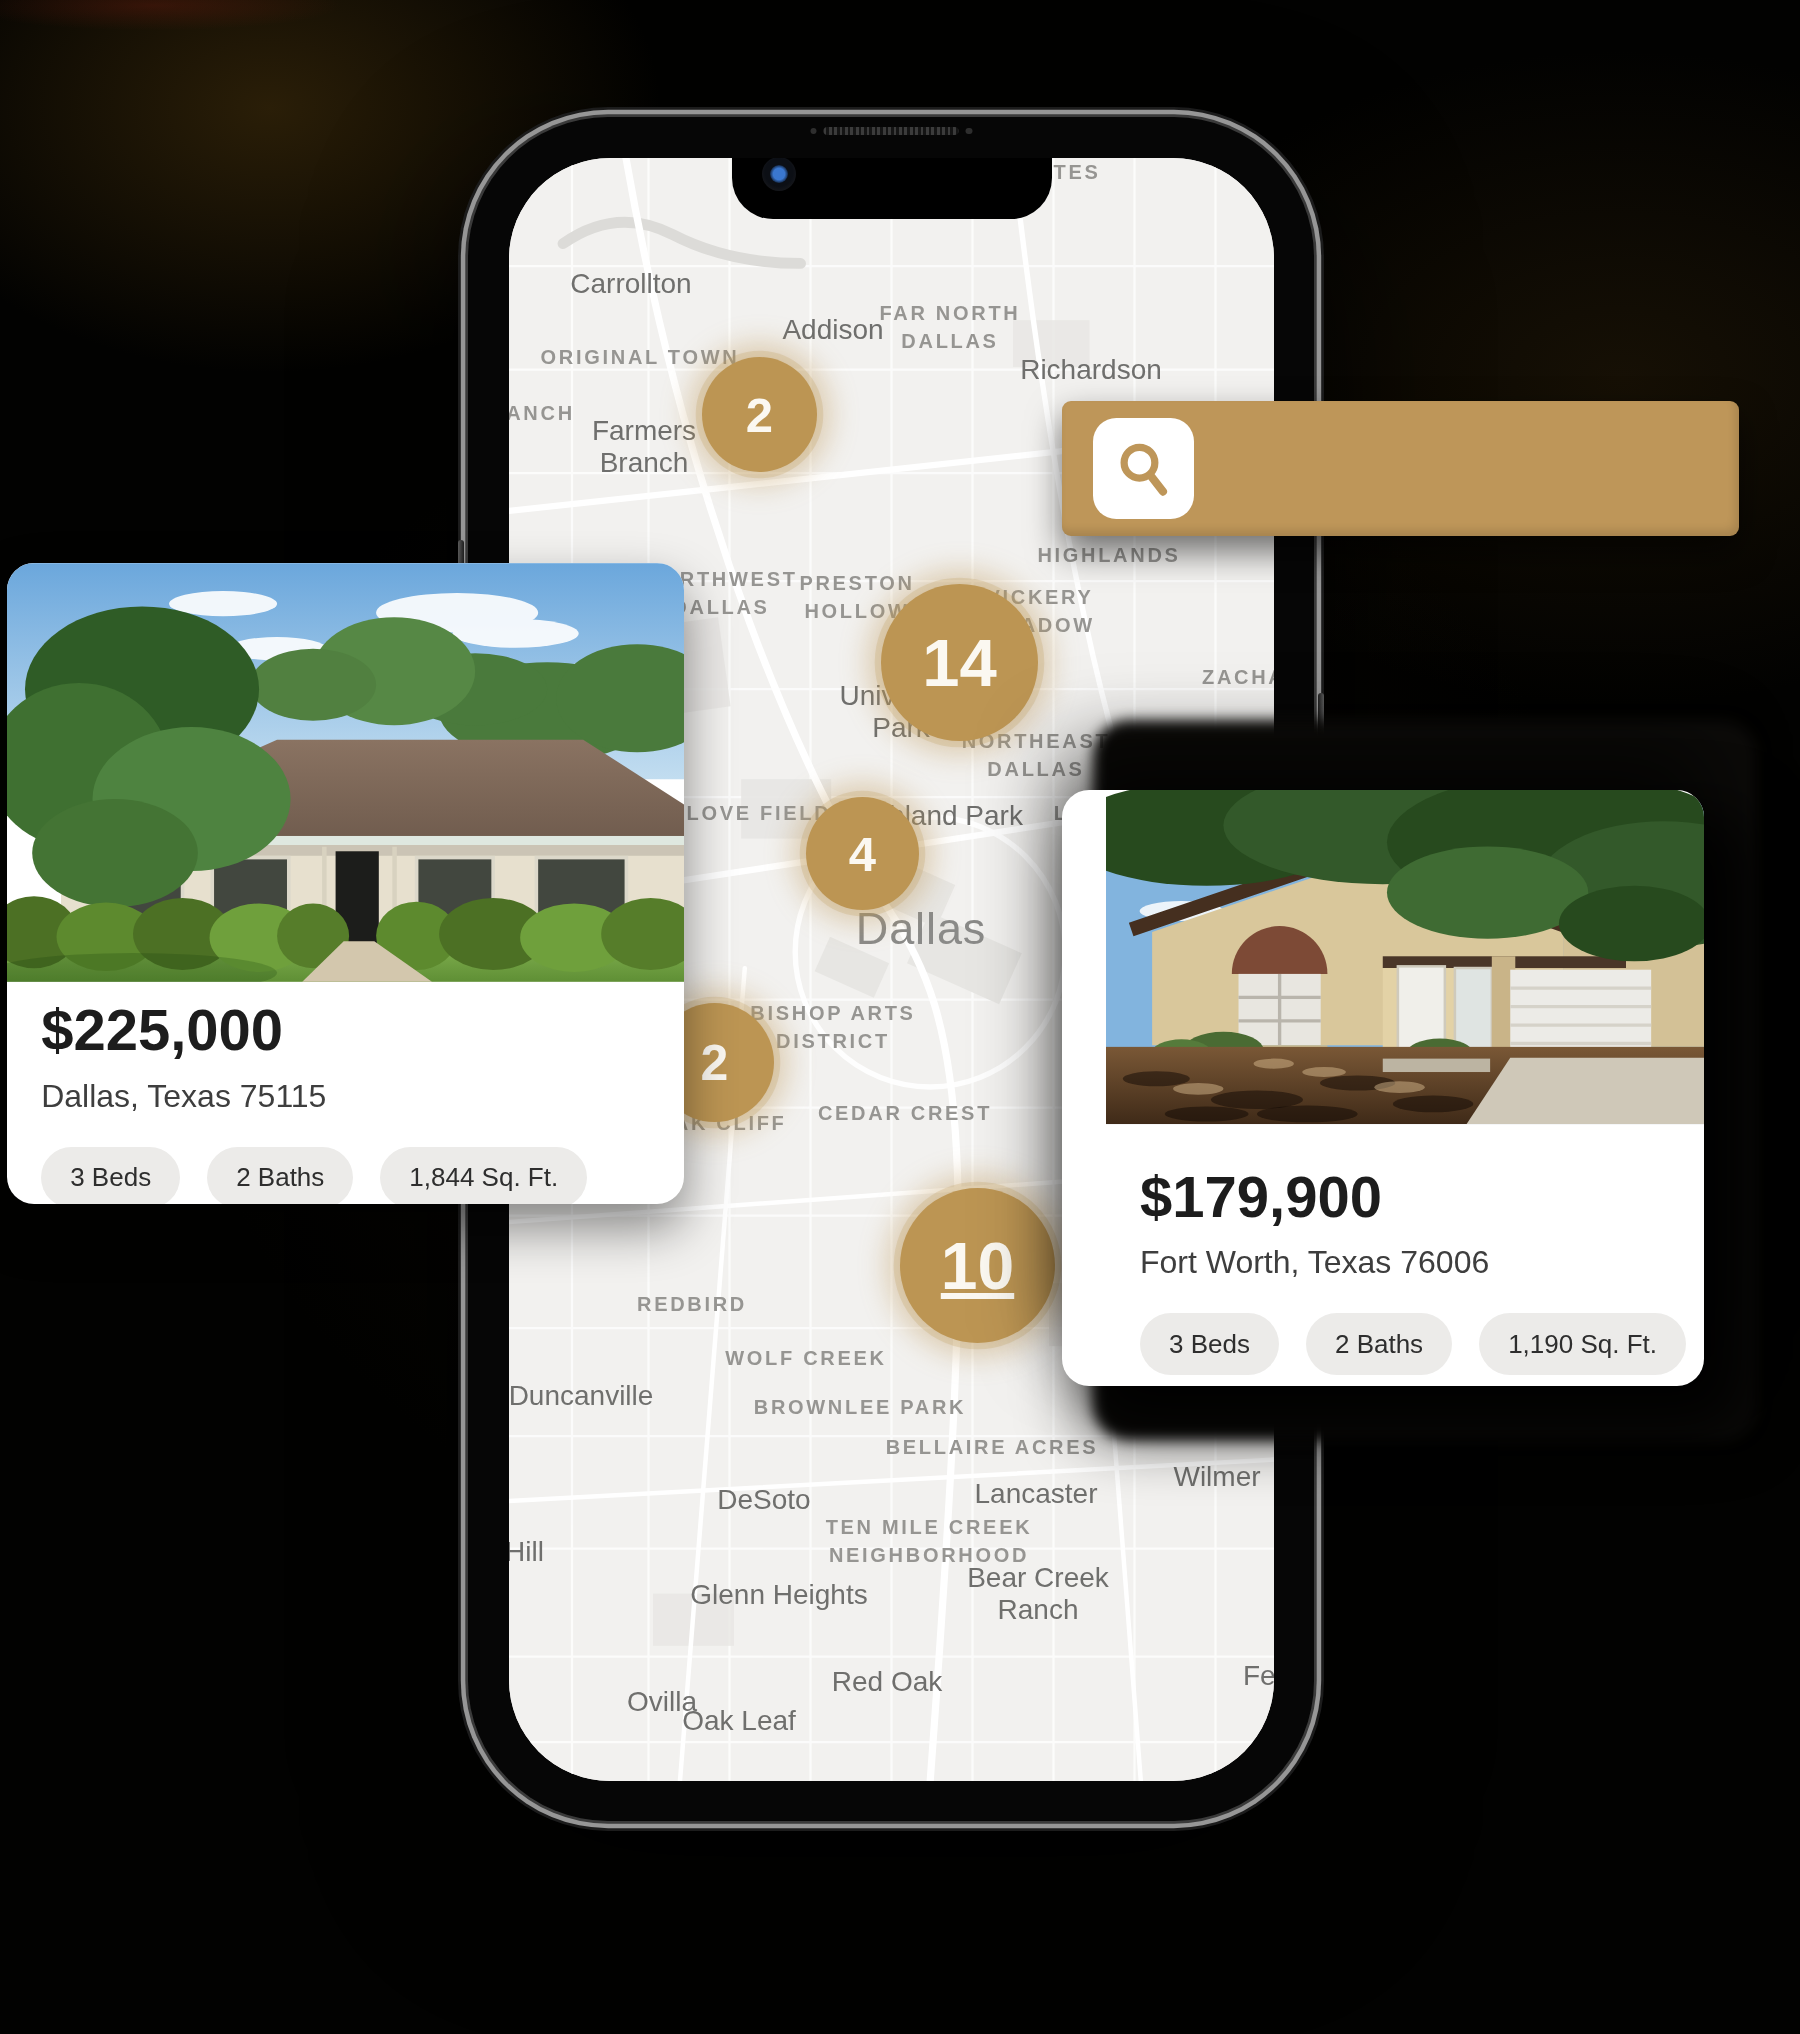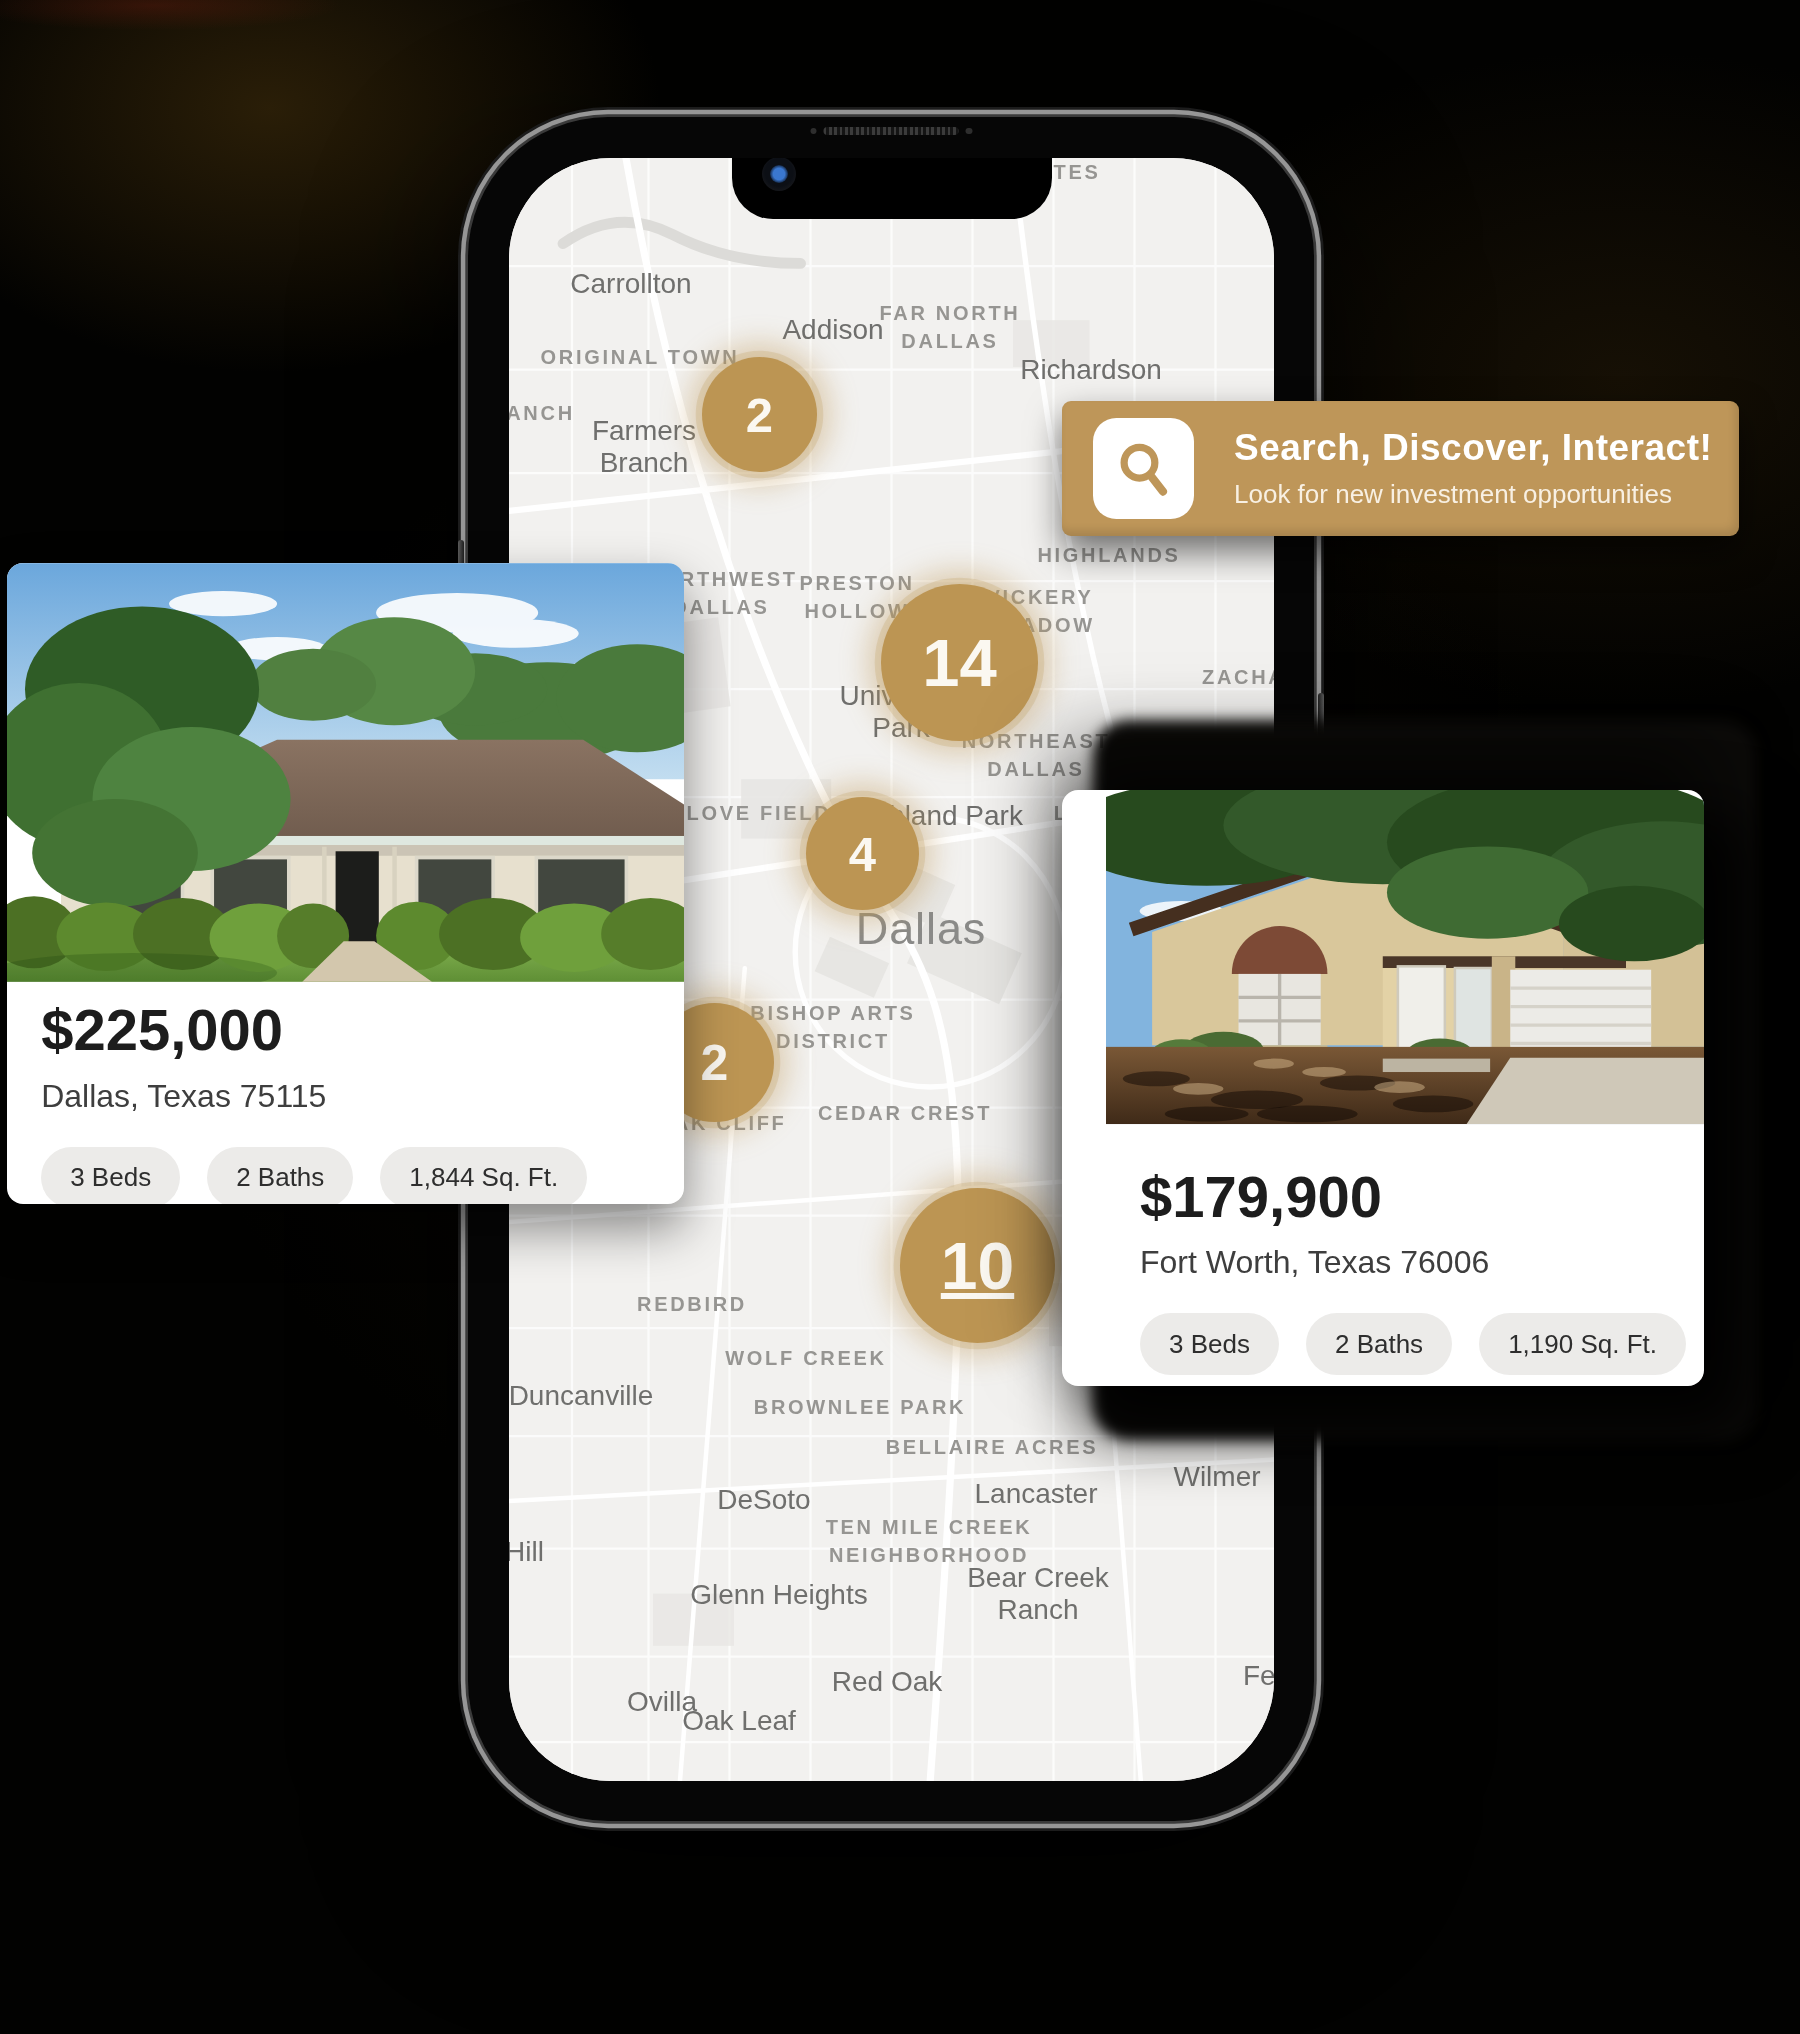--- a/index.html
+++ b/index.html
@@ -65,21 +65,21 @@
   .map-label.city{font-size:28px;font-weight:400;color:#6F6F6D;line-height:1.15;}
   .map-label.big{font-size:45px;font-weight:400;color:#8A8A88;letter-spacing:0.9px;}
   .map-label.align-left{transform:translate(0,-50%);text-align:left;}
   .marker{
     position:absolute;border-radius:50%;background:#BC9553;color:#FBF8F1;font-weight:700;
     display:flex;align-items:center;justify-content:center;
     box-shadow:0 0 0 6.3px rgba(188,149,83,.22),0 0 27px 14.4px rgba(188,149,83,.38);
   }
 
   
-  .card{position:absolute;background:#fff;border-radius:16px;overflow:hidden;}
+  .card{position:absolute;background:#fff;border-radius:27px;overflow:hidden;}
   .card-left{left:7.2px;top:563px;width:677px;height:641px;z-index:40;box-shadow:0 23.4px 50px rgba(0,0,0,.45);}
   .card-right{left:1062px;top:790px;width:642px;height:596px;z-index:50;
     box-shadow:31px 34px 63px 10.8px rgba(0,0,0,.92),0 -41px 81px rgba(0,0,0,.6);padding-left:44px;}
   .rough-shadow{position:absolute;left:1093px;top:720px;width:664px;height:720px;z-index:45;
     background:#0c0b09;border-radius:36px;filter:blur(6.3px);}
   .photo{display:block;width:100%;}
   .info{padding:14.4px 34px 0 34px;}
   .card-right .info{padding-top:27px;}
   .price{font-size:58px;font-weight:700;color:#1d1d1d;letter-spacing:0;}
   .loc{font-size:32px;color:#3E3E3E;margin-top:14.4px;}
@@ -439,20 +439,16 @@
     </div>
   </div>
 
   <div class="banner">
     <div class="icon-tile">
       <svg width="56" height="56" viewBox="0 0 62 62">
         <circle cx="26" cy="24" r="17" fill="none" stroke="#BE9659" stroke-width="8"></circle>
         <line x1="38" y1="38" x2="52" y2="56" stroke="#BE9659" stroke-width="9" stroke-linecap="round"></line>
       </svg>
     </div>
-    <div>
-      <div class="banner-title">Search, Discover, Interact!</div>
-      <div class="banner-sub">Look for new investment opportunities</div>
-    </div>
   </div>
 
 </div>
 
 
 </body></html>

